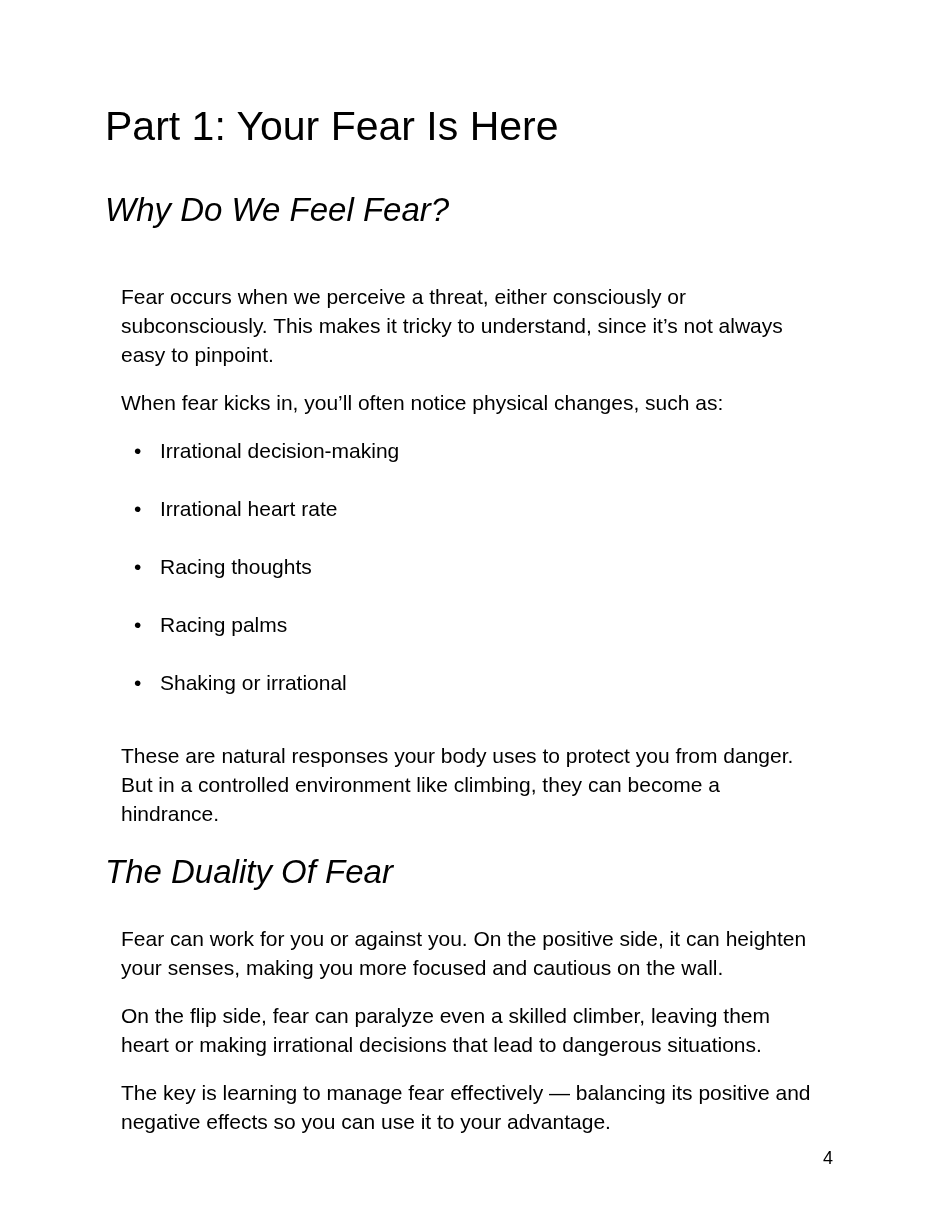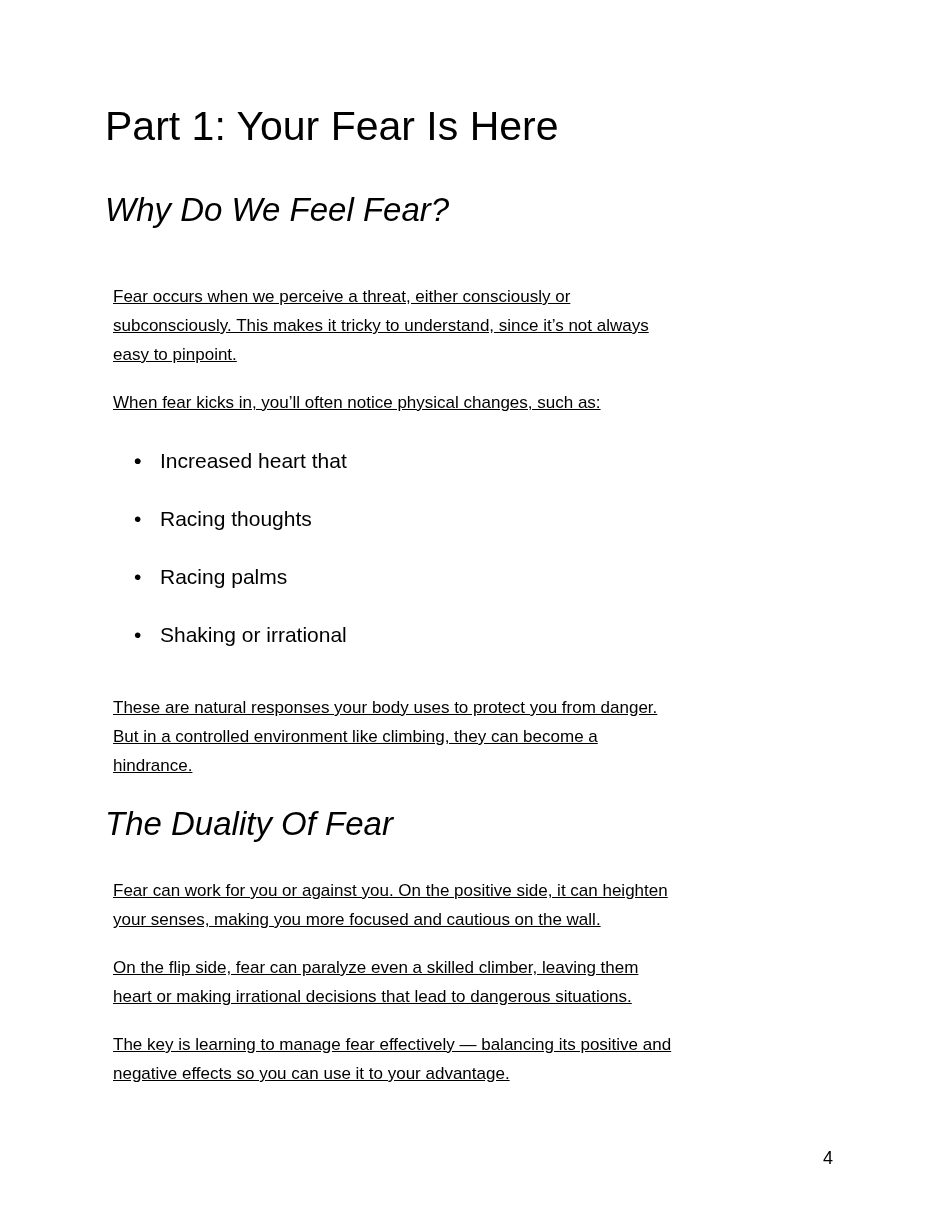--- a/index.html
+++ b/index.html
@@ -37,25 +37,24 @@
   }
   .heading-why {
     margin-bottom: 52px;
     margin-top: 40px;
   }
   .heading-duality {
     margin-top: 24px;
     margin-bottom: 32px;
   }
   .para {
-    font-size: 17px;
+    font-size: 21px;
     line-height: 29px;
-    margin: 0 0 19px 8px;
+    margin: 0 0 19px 16px;
     white-space: pre-line;
-    text-decoration: underline;
   }
   .bullet-list {
     list-style: none;
     margin: 0 0 44px 0;
     padding: 0;
   }
   .bullet-list li {
     position: relative;
     padding-left: 55px;
     font-size: 21px;
@@ -87,24 +86,25 @@
 
     <p class="para">Fear occurs when we perceive a threat, either consciously or
 subconsciously. This makes it tricky to understand, since it’s not always
 easy to pinpoint.</p>
 
     <p class="para">When fear kicks in, you’ll often notice physical changes, such as:</p>
 
     <ul class="bullet-list">
       <li>
         <span class="bullet-dot">•</span>
+        <span>Irrational decision-making</span>
       </li>
       <li>
         <span class="bullet-dot">•</span>
-        <span>Increased heart that</span>
+        <span>Irrational heart rate</span>
       </li>
       <li>
         <span class="bullet-dot">•</span>
         <span>Racing thoughts</span>
       </li>
       <li>
         <span class="bullet-dot">•</span>
         <span>Racing palms</span>
       </li>
       <li>

